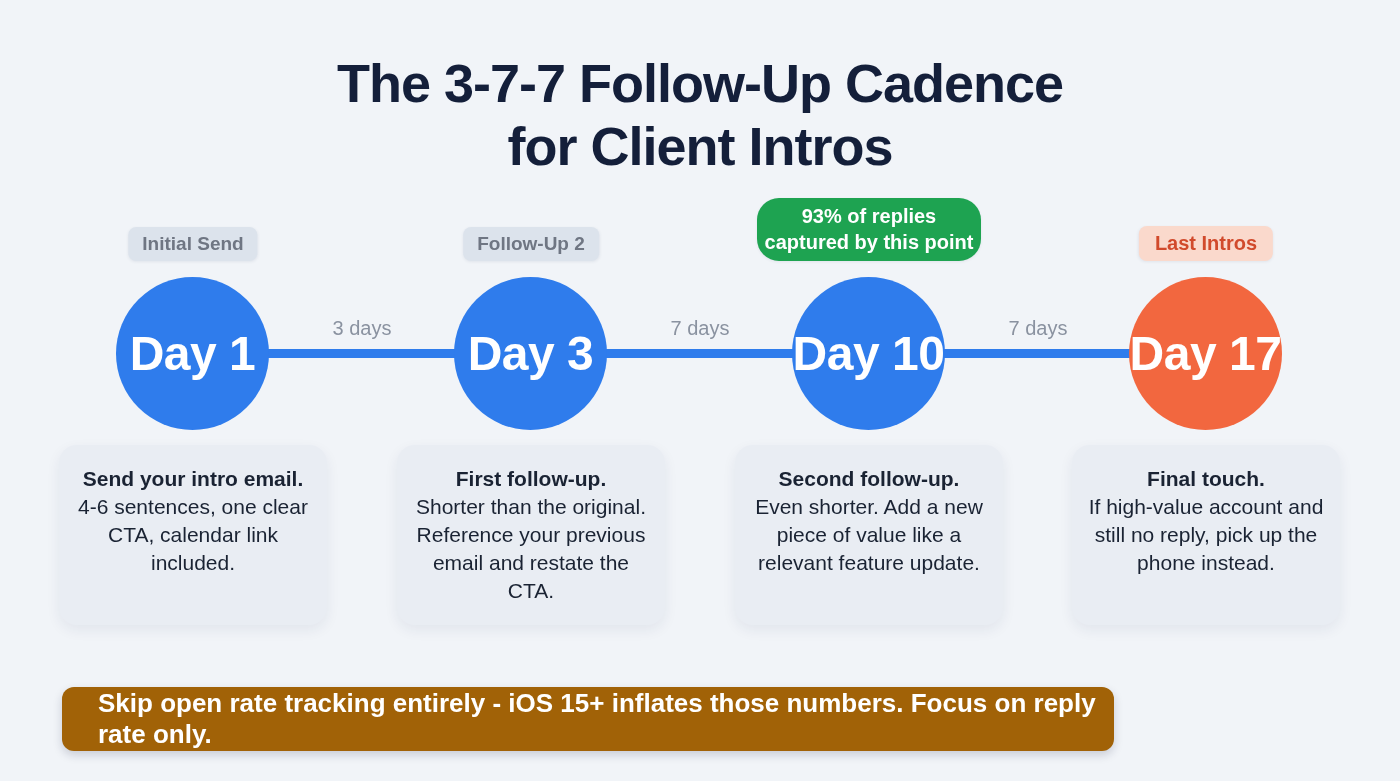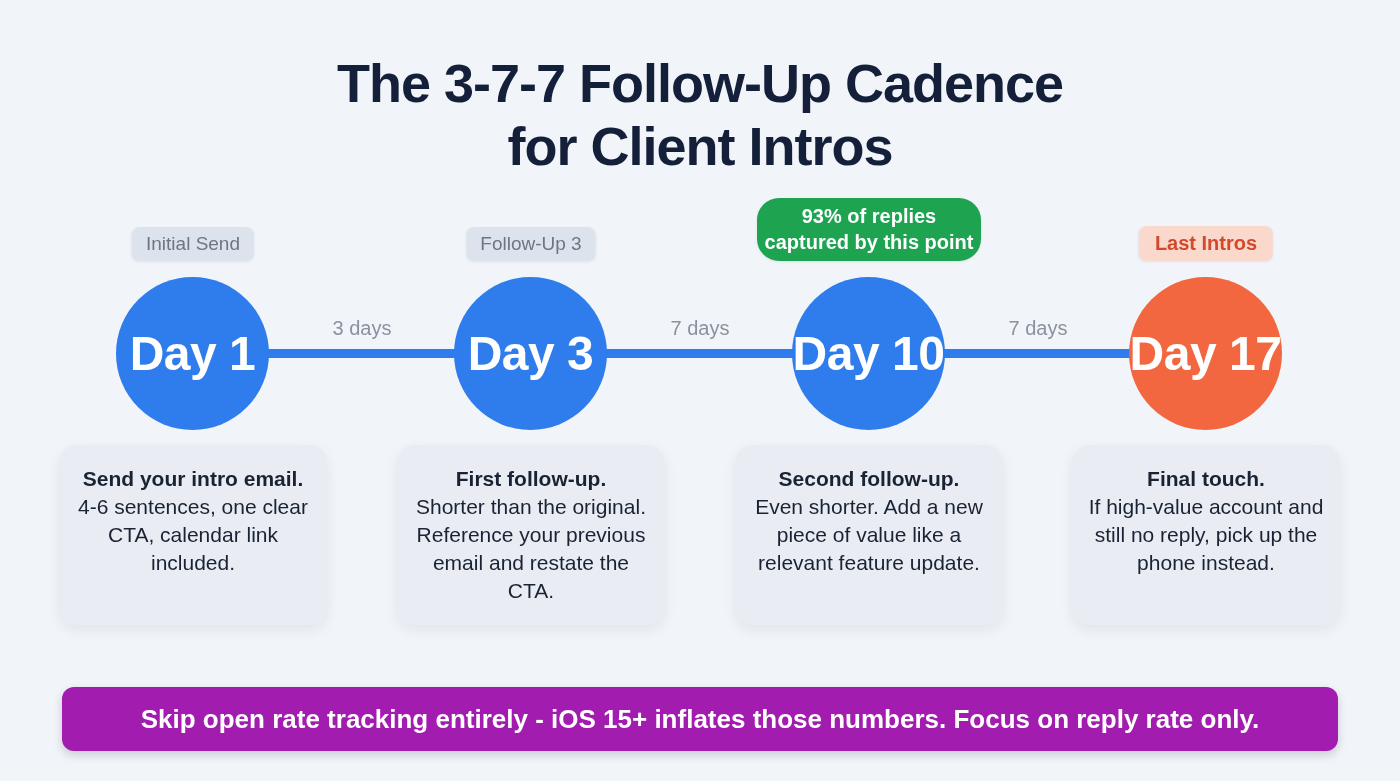--- a/index.html
+++ b/index.html
@@ -58,21 +58,21 @@
     left: 50%;
     transform: translateX(-50%);
     white-space: nowrap;
     border-radius: 8px;
     box-shadow: 0 1px 3px rgba(40,55,90,0.08);
   }
   .badge.gray {
     background: #dce3ec;
     color: #6f7683;
     font-size: 19px;
-    font-weight: 400;
+    font-weight: 700;
     padding: 6px 14px;
   }
   .badge.green {
     background: #1ea351;
     color: #ffffff;
     font-size: 20px;
     font-weight: 700;
     width: 224px;
     white-space: normal;
     text-align: center;
@@ -118,31 +118,32 @@
     line-height: 28px;
     color: #1a2333;
     box-shadow: 0 5px 14px rgba(35,48,80,0.07);
   }
   .card-title { font-weight: 700; }
   
   .footer {
     position: absolute;
     left: 62px;
     top: 687px;
-    width: 1276px;
+    width: 1052px;
     height: 64px;
-    background: #a21caf;
+    background: #a16207;
     border-radius: 12px;
     display: flex;
     align-items: center;
     justify-content: center;
     color: #ffffff;
     font-size: 26px;
     font-weight: 700;
     box-shadow: 0 4px 10px rgba(20,30,60,0.18);
+    padding-left: 36px;
   }
 </style>
 </head>
 <body>
 
 <div class="canvas">
 
   <h1 class="title"><span>The 3-7-7 Follow-Up Cadence</span><br><span>for Client Intros</span></h1>
 
   <div class="connector-line"></div>
@@ -152,21 +153,21 @@
   <div class="connector-label" style="left:1038px">7 days</div>
 
   <div class="step" style="left:59px">
     <div class="badge gray">Initial Send</div>
     <div class="circle blue">Day 1</div>
     <div class="card"><span class="card-title" style="display: block;">Send your intro email.</span>
       <span class="card-body">4-6 sentences, one clear CTA, calendar link included.</span></div>
   </div>
 
   <div class="step" style="left:397px">
-    <div class="badge gray">Follow-Up 3</div>
+    <div class="badge gray">Follow-Up 2</div>
     <div class="circle blue">Day 3</div>
     <div class="card"><span class="card-title" style="display: block;">First follow-up.</span>
       <span class="card-body">Shorter than the original. Reference your previous email and restate the CTA.</span></div>
   </div>
 
   <div class="step" style="left:735px">
     <div class="badge green">93% of replies captured by this point</div>
     <div class="circle blue">Day 10</div>
     <div class="card"><span class="card-title" style="display: block;">Second follow-up.</span>
       <span class="card-body">Even shorter. Add a new piece of value like a relevant feature update.</span></div>

